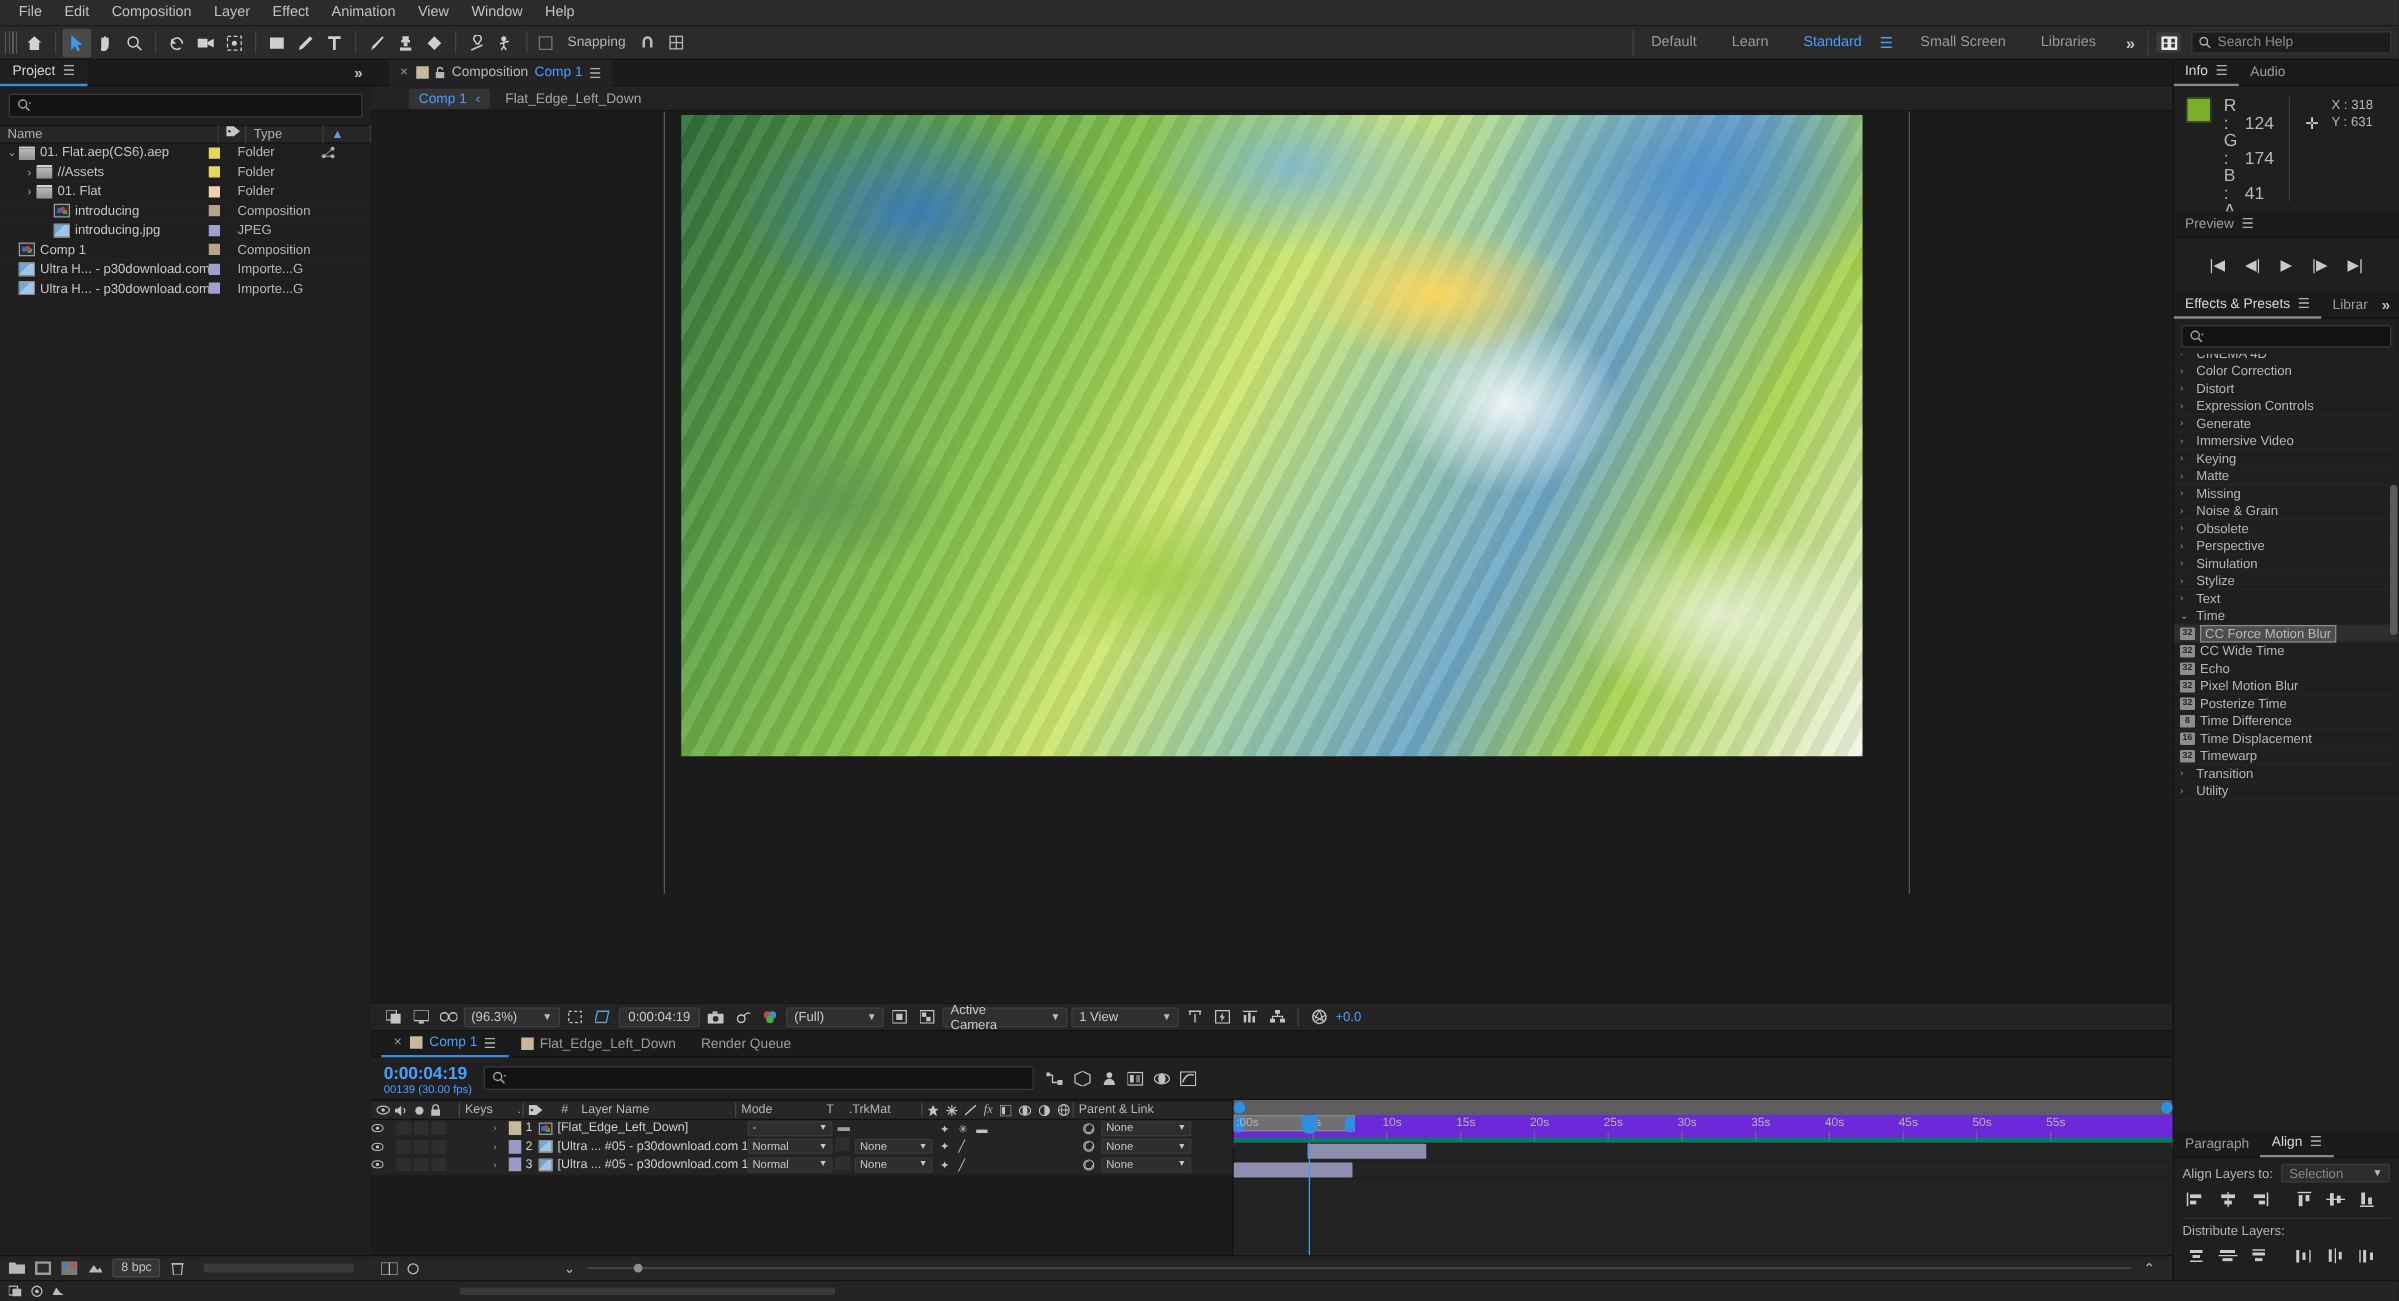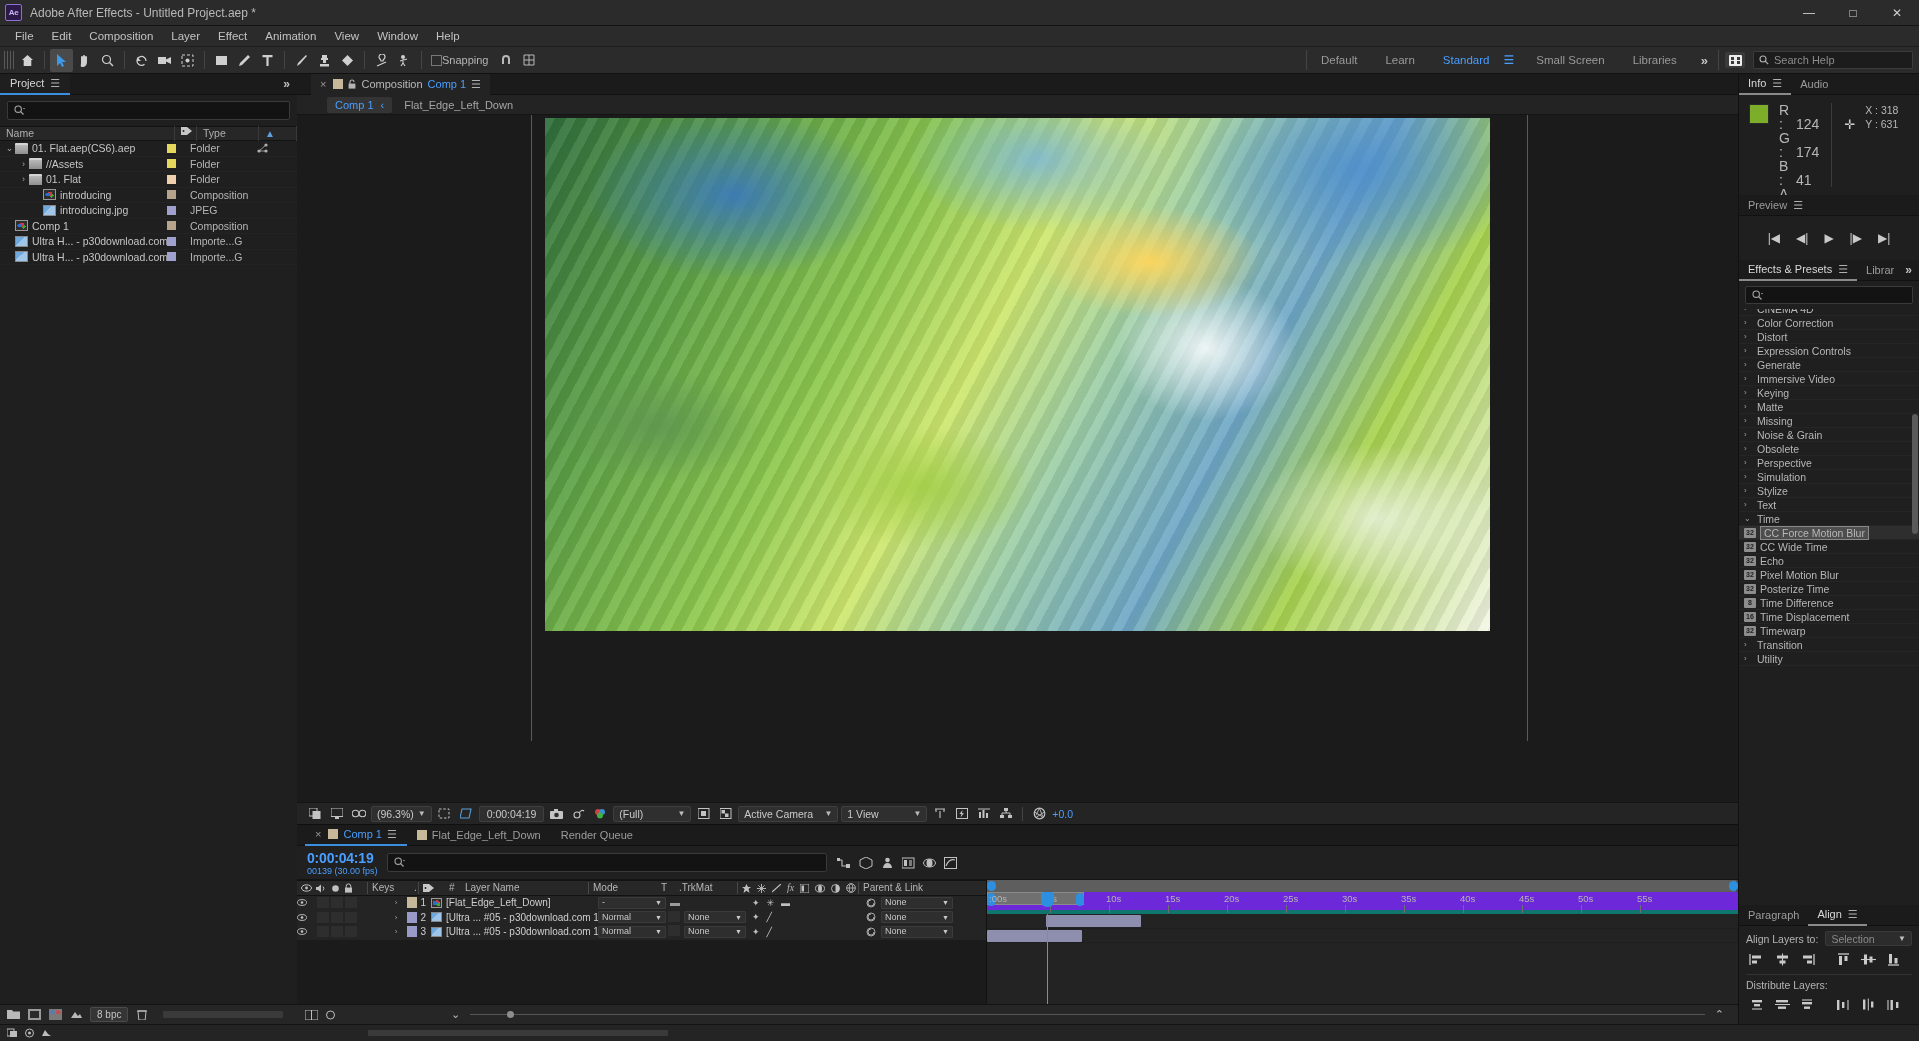--- a/index.html
+++ b/index.html
@@ -46,21 +46,21 @@
   .tb-grip { width: 10px; height: 18px; margin: 0 2px 0 4px;
     background: repeating-linear-gradient(to right,#5a5a5a 0 1px,transparent 1px 3px);
   }
   .tool {
     width: 23px; height: 23px; display: flex; align-items: center; justify-content: center;
     color: #c4c4c4;
   }
   .tool.active { background: #4a4a4a; border-radius: 2px; }
   .tb-sep { width: 1px; height: 18px; background: #444; margin: 0 5px; }
   .snapping {
-    display: flex; align-items: center; gap: 0; color: #b4b4b4; font-size: 11px;
+    display: flex; align-items: center; gap: 12px; color: #b4b4b4; font-size: 11px;
     margin-left: 4px;
   }
   .snap-box { width: 11px; height: 11px; border: 1px solid #787878; background: #2b2b2b; }
   .ws-area { margin-left: auto; display: flex; align-items: center; height: 27px; }
   .ws-item { padding: 0 14px; color: #9a9a9a; font-size: 11.5px; line-height: 27px; }
   .ws-item.active { color: #4a9eff; }
   .ws-hamb { color: #4a9eff; font-size: 12px; padding-right: 8px; }
   .ws-chev { color: #c5c5c5; font-size: 13px; padding: 0 10px; font-weight: bold; }
   .ws-sep { width: 1px; height: 20px; background: #444; }
   .search-help {
@@ -172,21 +172,21 @@
   }
   .canvas-guide-l { left: -14px; }
   .canvas-guide-r { right: -38px; }
 
   .viewer-footer {
     height: 22px; background: #242424; display: flex; align-items: center; gap: 3px;
     border-top: 1px solid #141414; padding-left: 8px; flex: none; font-size: 10.5px; color: #c0c0c0;
   }
   .vf-icon { width: 19px; height: 17px; display: flex; align-items: center; justify-content: center;
     color: #c3c3c3; font-size: 11px; }
-  .vf-drop { display: flex; align-items: center; gap: 4px; background: #2f2f2f;
+  .vf-drop { display: flex; align-items: center; gap: 20px; background: #2f2f2f;
     border: 1px solid #3f3f3f; height: 16px; padding: 0 5px; color: #cacaca; border-radius: 2px; }
   .vf-val { background: #2f2f2f; border: 1px solid #3f3f3f; height: 16px; line-height: 14px;
     padding: 0 7px; color: #cacaca; border-radius: 2px; }
   .chev { font-size: 8px; color: #bdbdbd; }
   .vf-sep { width: 1px; height: 14px; background: #444; margin: 0 4px; }
 
   
   .timeline { height: 200px; background: #1b1b1b; display: flex; flex-direction: column; flex: none;
     border-top: 1px solid #101010; }
   .tl-tabs { height: 21px; background: #1b1b1b; display: flex; align-items: center;
@@ -313,29 +313,20 @@
     display: flex; align-items: center; gap: 6px; padding-left: 7px; flex: none; }
   .bs-icon { color: #bdbdbd; font-size: 10px; }
   .bs-bar { width: 300px; height: 6px; background: #3a3a3a; margin-left: 310px; border-radius: 1px;}
   svg { display: block; }
 </style>
 </head>
 <body>
 
 <div class="app">
 
-  <div class="titlebar">
-    <div class="ae-logo">Ae</div>
-    <div class="title-text">Adobe After Effects - Untitled Project.aep *</div>
-    <div class="win-buttons">
-      <div class="win-btn">—</div>
-      <div class="win-btn">□</div>
-      <div class="win-btn close">✕</div>
-    </div>
-  </div>
 
   <div class="menubar">
     <div class="menu-item">File</div>
     <div class="menu-item">Edit</div>
     <div class="menu-item">Composition</div>
     <div class="menu-item">Layer</div>
     <div class="menu-item">Effect</div>
     <div class="menu-item">Animation</div>
     <div class="menu-item">View</div>
     <div class="menu-item">Window</div>

